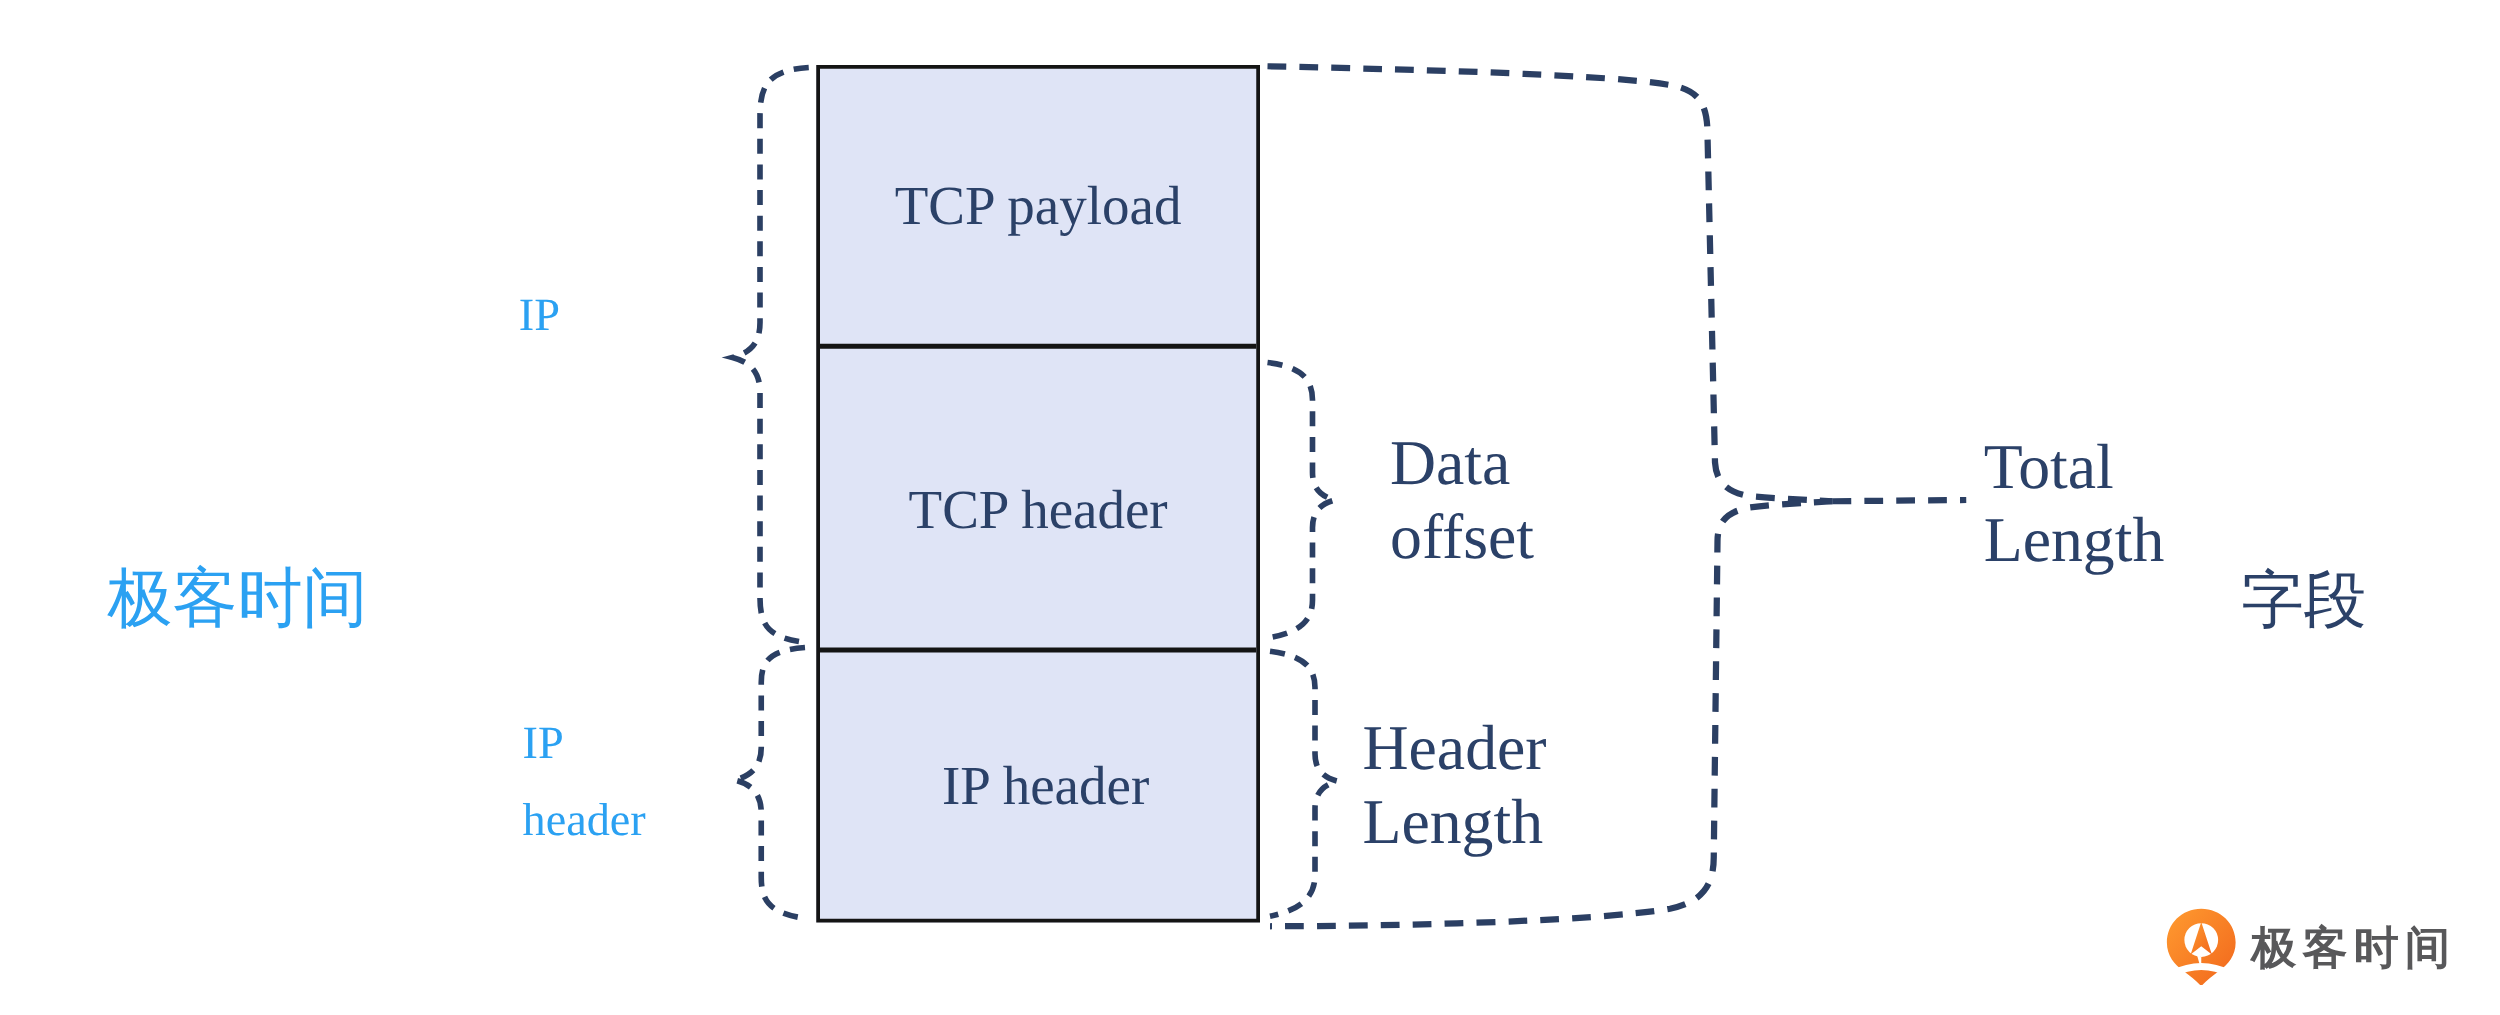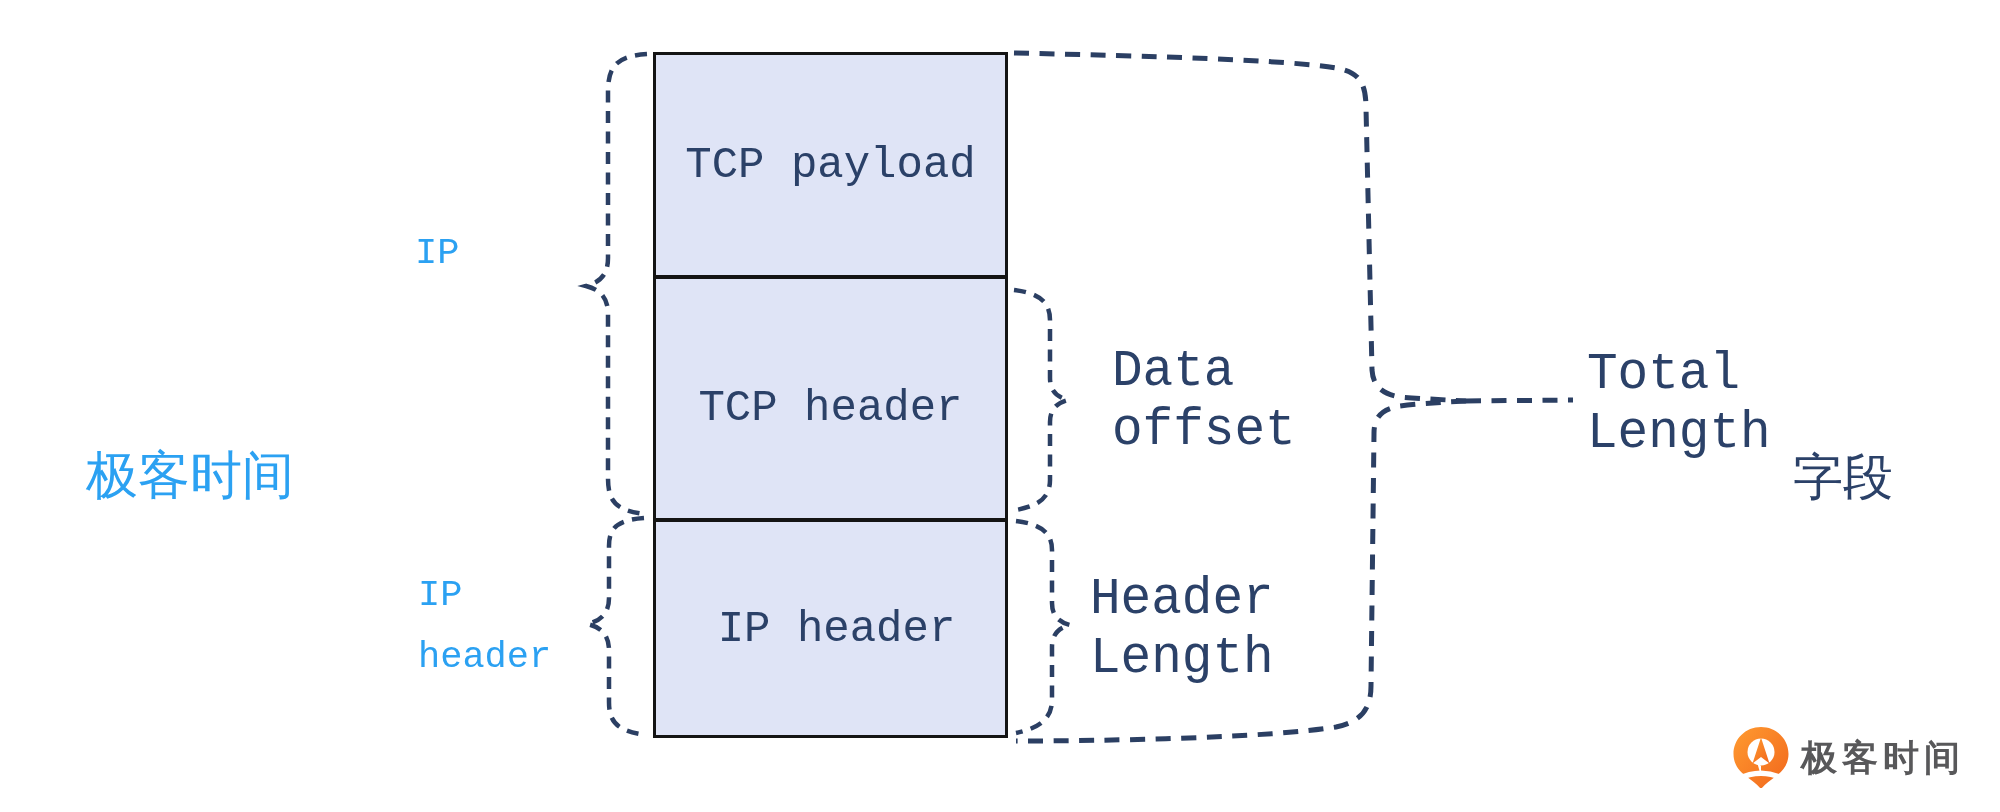--- a/index.html
+++ b/index.html
@@ -12,21 +12,21 @@
     --logo-orange-2:#F1661C;
     --logo-text-gray:#58585A;
   }
   *{margin:0;padding:0;box-sizing:border-box;}
   html,body{background:#fff;}
   .canvas{
     position:relative;
     width:2000px;height:788px;
     background:#fff;
     overflow:hidden;
-    font-family:Liberation Mono, monospace;
+    font-family:Liberation Serif, serif;
   }
   .overlay{position:absolute;left:0;top:0;width:2000px;height:812px;pointer-events:none;}
   .dash-small{stroke:var(--dash-navy);stroke-width:4.5;fill:none;stroke-dasharray:12 8.5;}
   .dash-big{stroke:var(--dash-navy);stroke-width:5;fill:none;stroke-dasharray:15 10.5;}
 
   .stack{
     position:absolute;left:653px;top:52px;width:355px;height:686px;
     border:3px solid var(--box-border);
     background:var(--box-fill);
     display:flex;flex-direction:column;

